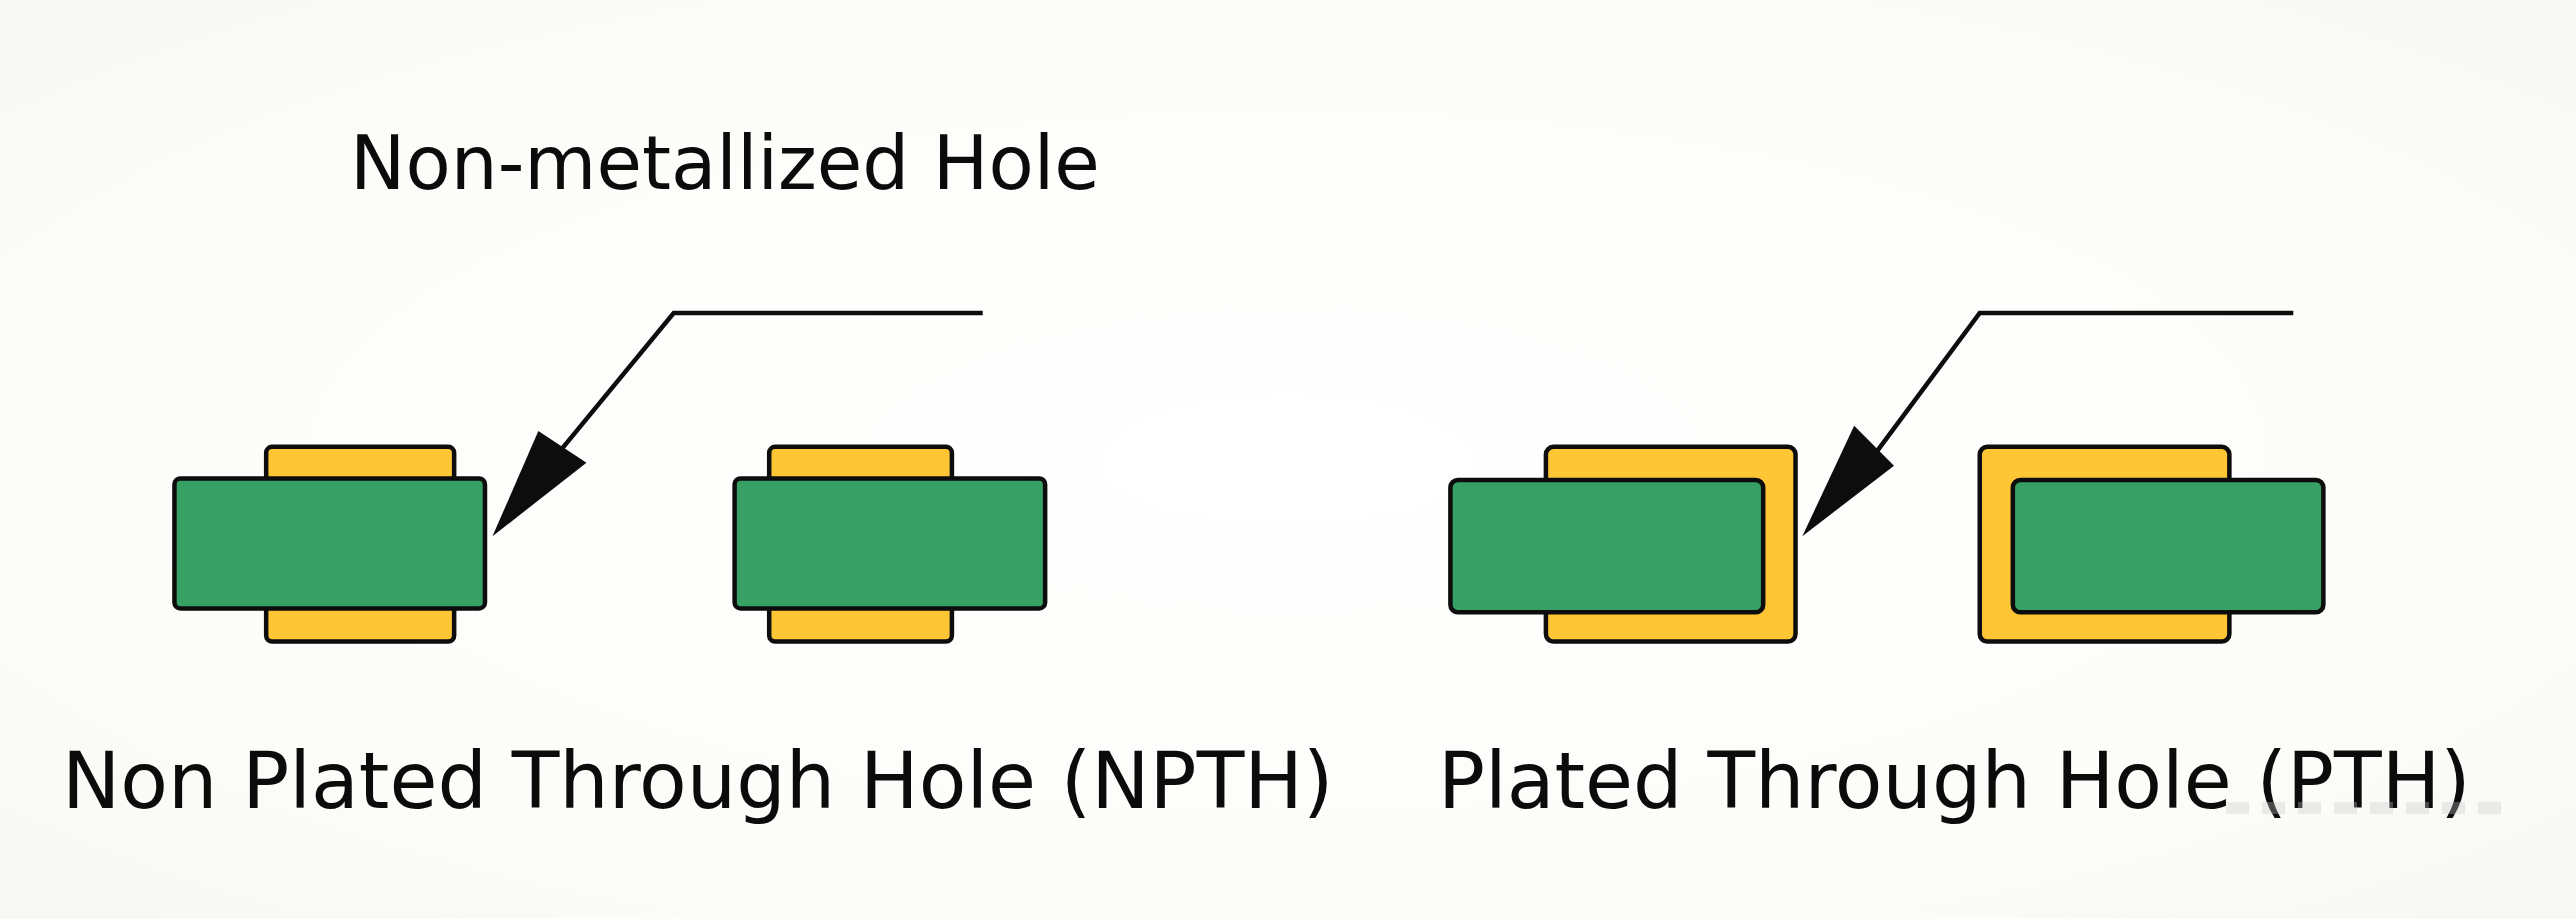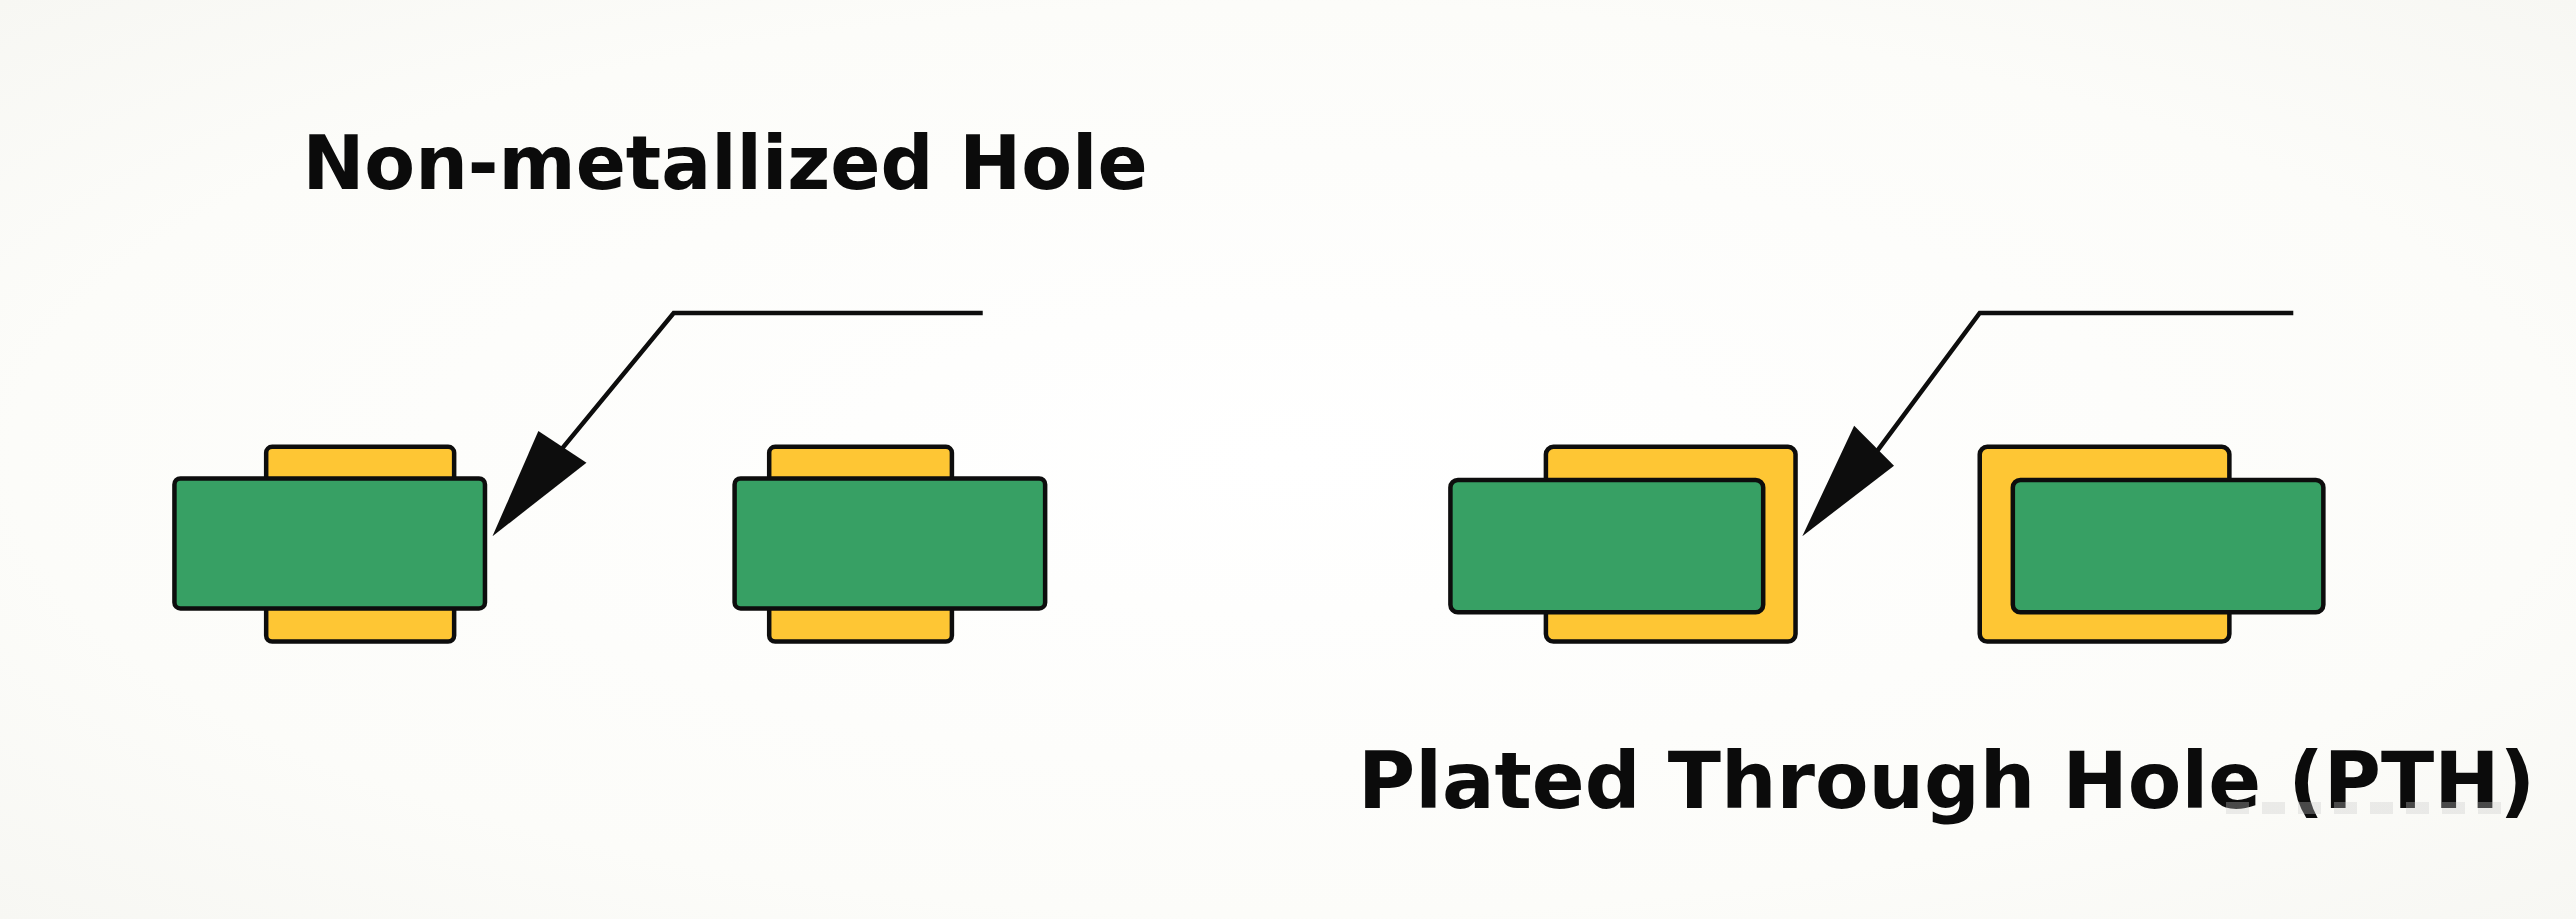--- a/index.html
+++ b/index.html
@@ -4,21 +4,20 @@
   <style>
     html, body { margin: 0; padding: 0; background: #fdfdfb; }
     .canvas {
       position: relative;
       width: 2576px;
       height: 920px;
       overflow: hidden;
       background: radial-gradient(ellipse at 50% 50%, #ffffff 0%, #fcfcf9 70%, #f7f7f3 100%);
       font-family: "DejaVu Sans", "Liberation Sans", sans-serif;
       color: #0b0b0b;
-      font-weight: bold;
     }
     .title {
       position: absolute;
       top: 126px;
       font-size: 74px;
       line-height: 1;
       white-space: nowrap;
       transform: translateX(-50%);
       letter-spacing: 0px;
     }
@@ -79,17 +78,18 @@
 
       <g>
         <polyline points="3050,416 2633,416 2494,603" fill="none" stroke="#0d0d0d" stroke-width="6"></polyline>
         <polygon points="2397,713 2466,566 2519,619" fill="#0d0d0d"></polygon>
       </g>
     </g>
   </svg>
 
   <div class="title" style="left:725px;">Non-metallized Hole</div>
 
-  <div class="caption" style="left:1358px;">Plated Through Hole (PTH)</div>
+  <div class="caption" style="left:62px;">Non Plated Through Hole (NPTH)</div>
+  <div class="caption" style="left:1438px;">Plated Through Hole (PTH)</div>
 
   <div class="watermark-strip"></div>
 </div>
 
 
 </body></html>

